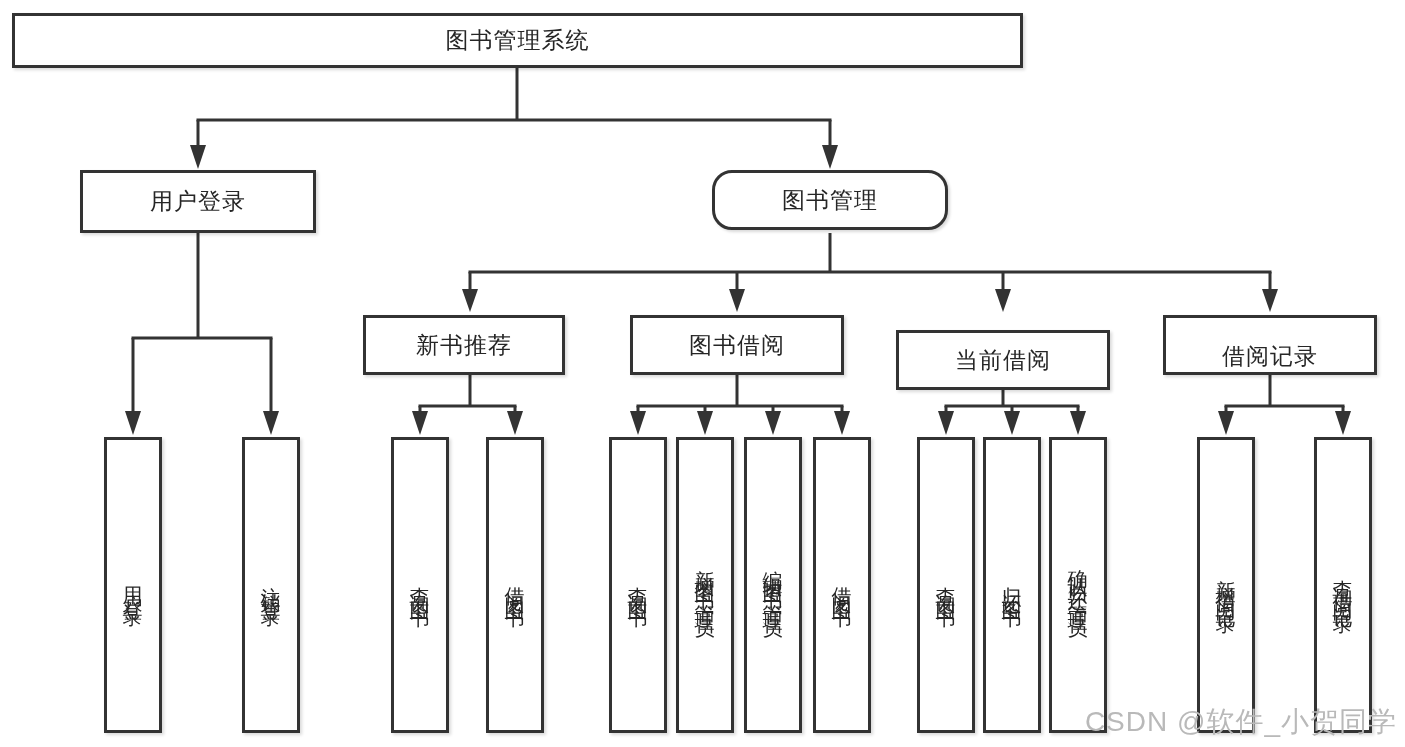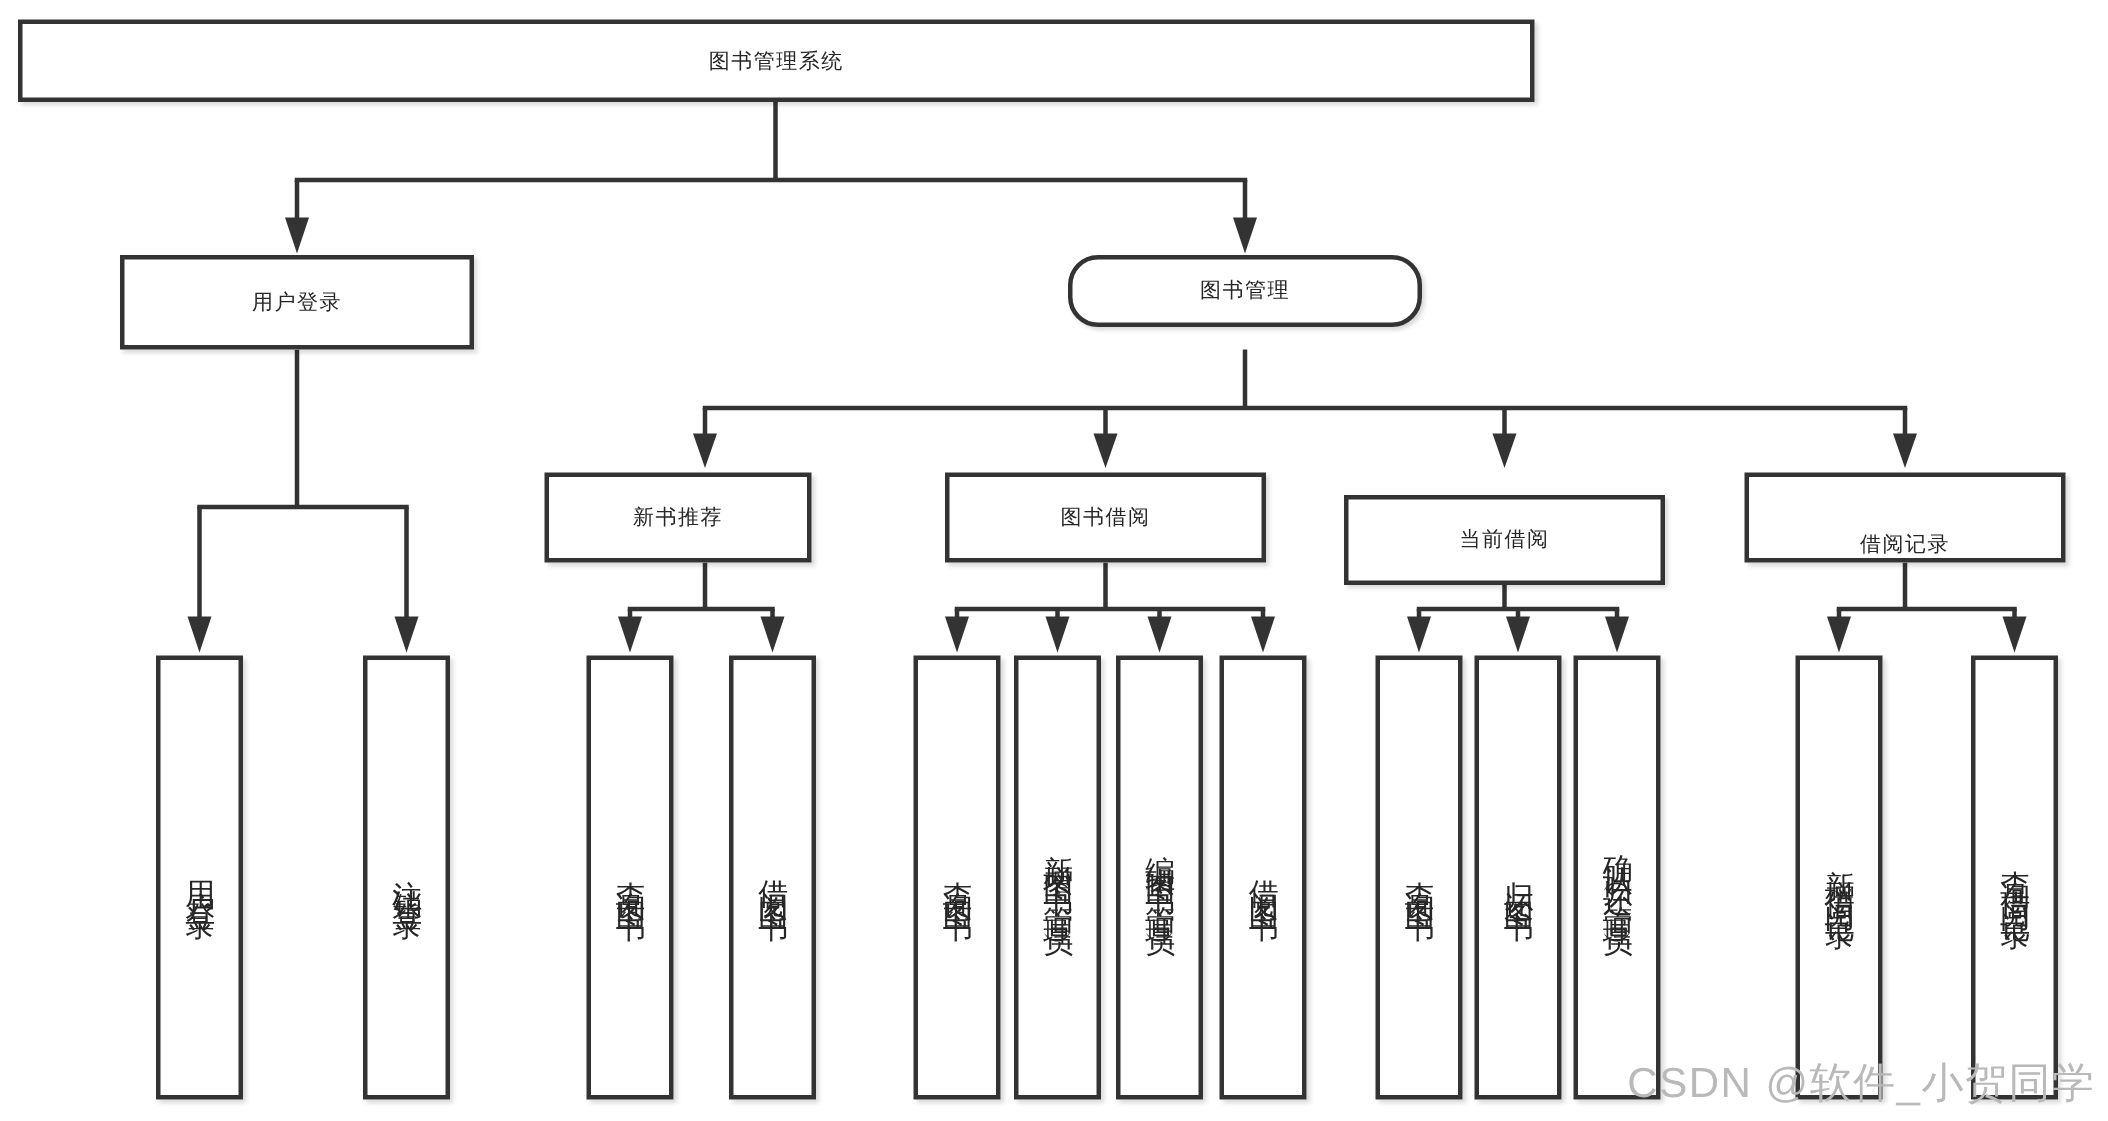--- a/index.html
+++ b/index.html
@@ -27,21 +27,21 @@
     position: absolute;
     box-sizing: border-box;
     border: 3px solid #333333;
     background: #ffffff;
     display: flex;
     align-items: center;
     justify-content: center;
     box-shadow: 2px 2px 3px rgba(0,0,0,0.15);
   }
   .node .label {
-    font-size: 14px;
+    font-size: 23px;
     letter-spacing: 1px;
     white-space: nowrap;
   }
   .vnode .label {
     writing-mode: vertical-rl;
     text-orientation: mixed;
     font-size: 20px;
     letter-spacing: 7px;
     line-height: 1;
     white-space: nowrap;
@@ -130,25 +130,25 @@
     </g>
   </svg>
 
   <div class="node" style="left:12px; top:13px; width:1011px; height:55px;">
     <span class="label">图书管理系统</span>
   </div>
 
   <div class="node" style="left:80px; top:170px; width:236px; height:63px;">
     <span class="label">用户登录</span>
   </div>
-  <div class="node" style="left:712px; top:170px; width:236px; height:48px;border-radius:20px;">
+  <div class="node" style="left:712px; top:170px; width:236px; height:60px;border-radius:20px;">
     <span class="label">图书管理</span>
   </div>
 
-  <div class="node" style="left:363px; top:315px; width:178px; height:60px;">
+  <div class="node" style="left:363px; top:315px; width:202px; height:60px;">
     <span class="label">新书推荐</span>
   </div>
   <div class="node" style="left:630px; top:315px; width:214px; height:60px;font-family:Liberation Serif, serif;">
     <span class="label">图书借阅</span>
   </div>
   <div class="node" style="left:896px; top:315px; width:214px; height:60px;margin-top:15px;">
     <span class="label">当前借阅</span>
   </div>
   <div class="node" style="left:1163px; top:315px; width:214px; height:60px;align-items:flex-end;">
     <span class="label">借阅记录</span>

